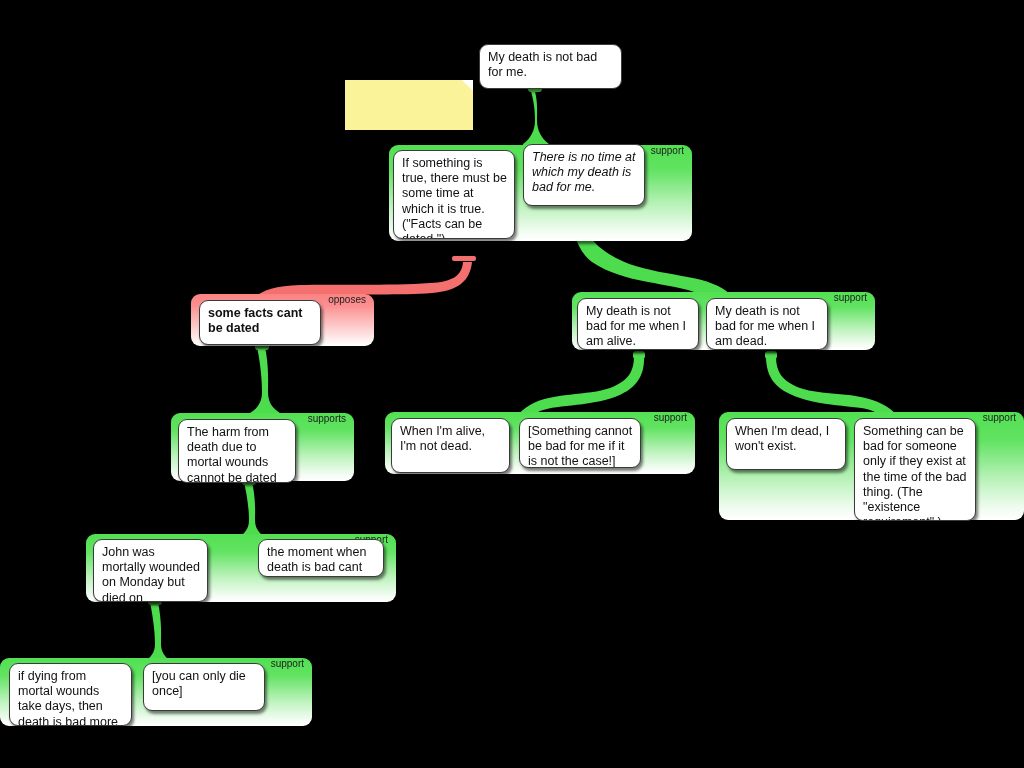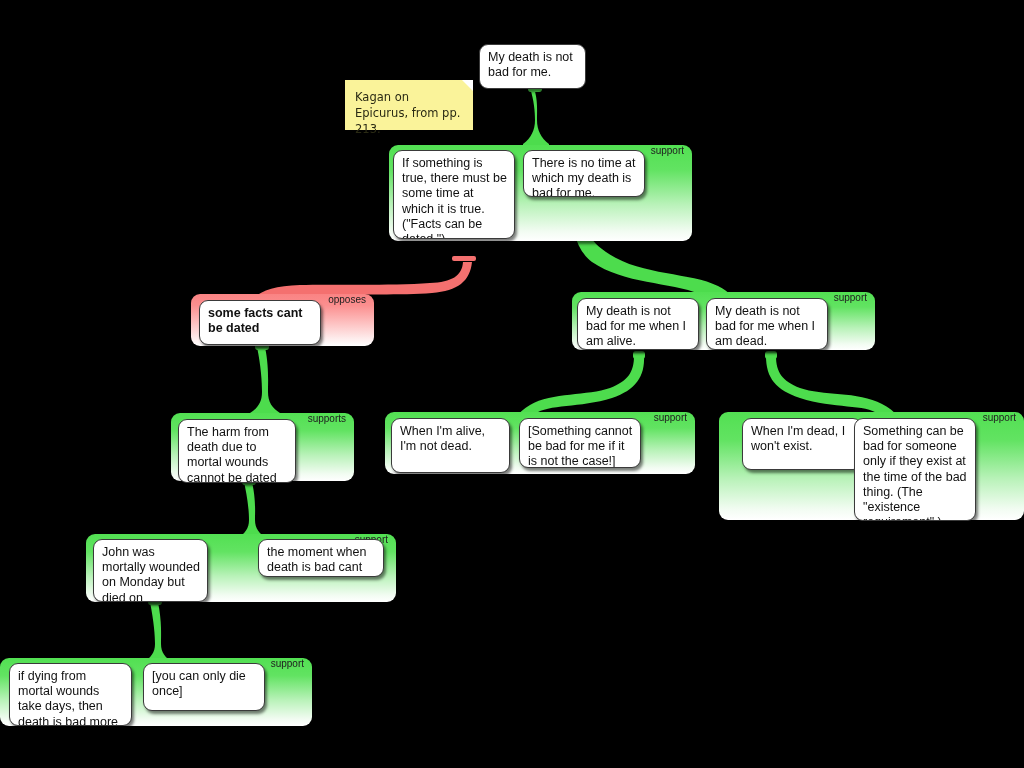--- a/index.html
+++ b/index.html
@@ -176,34 +176,33 @@
              L 173 666
              L 143 666
              L 143 662
              C 151 658, 155 652, 155 644
              C 155 636, 154 622, 150 602 Z"></path>
     <rect x="148" y="597" width="14" height="8" rx="3" fill="#4ddc4d"></rect>
   </svg>
 
   <div class="note" style="left:345px; top:80px; width:128px; height:50px;">
     <div class="note-fold"></div>
-    <span>Kagan on Epicurus, from pp. 213.</span>
-  </div>
-
-  <div class="claim" style="left:479px; top:44px; width:107px; height:45px;">
+  </div>
+
+  <div class="claim" style="left:479px; top:44px; width:143px; height:45px;">
     <span>My death is not bad for me.</span>
   </div>
 
   <div class="group support" style="left:389px; top:145px; width:303px; height:96px;">
     <span class="group-label">support</span>
   </div>
   <div class="claim" style="left:393px; top:150px; width:122px; height:89px;">
     <span>If something is true, there must be some time at which it is true. ("Facts can be dated.")</span>
   </div>
-  <div class="claim" style="left:523px; top:150px; width:122px; height:47px;">
+  <div class="claim" style="left:523px; top:144px; width:122px; height:62px;font-style:italic;">
     <span>There is no time at which my death is bad for me.</span>
   </div>
 
   <div class="group oppose" style="left:191px; top:294px; width:183px; height:52px;">
     <span class="group-label">opposes</span>
   </div>
   <div class="claim" style="left:199px; top:300px; width:122px; height:45px;font-weight:bold;">
     <span>some facts cant be dated</span>
   </div>
 
@@ -230,21 +229,21 @@
   <div class="claim" style="left:391px; top:418px; width:119px; height:55px;">
     <span>When I'm alive, I'm not dead.</span>
   </div>
   <div class="claim" style="left:519px; top:418px; width:122px; height:50px;">
     <span>[Something cannot be bad for me if it is not the case!]</span>
   </div>
 
   <div class="group support" style="left:719px; top:412px; width:305px; height:108px;">
     <span class="group-label">support</span>
   </div>
-  <div class="claim" style="left:726px; top:418px; width:120px; height:52px;margin-left:16px;">
+  <div class="claim" style="left:726px; top:418px; width:120px; height:52px;">
     <span>When I'm dead, I won't exist.</span>
   </div>
   <div class="claim" style="left:854px; top:418px; width:122px; height:103px;">
     <span>Something can be bad for someone only if they exist at the time of the bad thing. (The "existence requirement".)</span>
   </div>
 
   <div class="group support" style="left:86px; top:534px; width:310px; height:68px;">
     <span class="group-label">support</span>
   </div>
   <div class="claim" style="left:93px; top:539px; width:115px; height:63px;">

